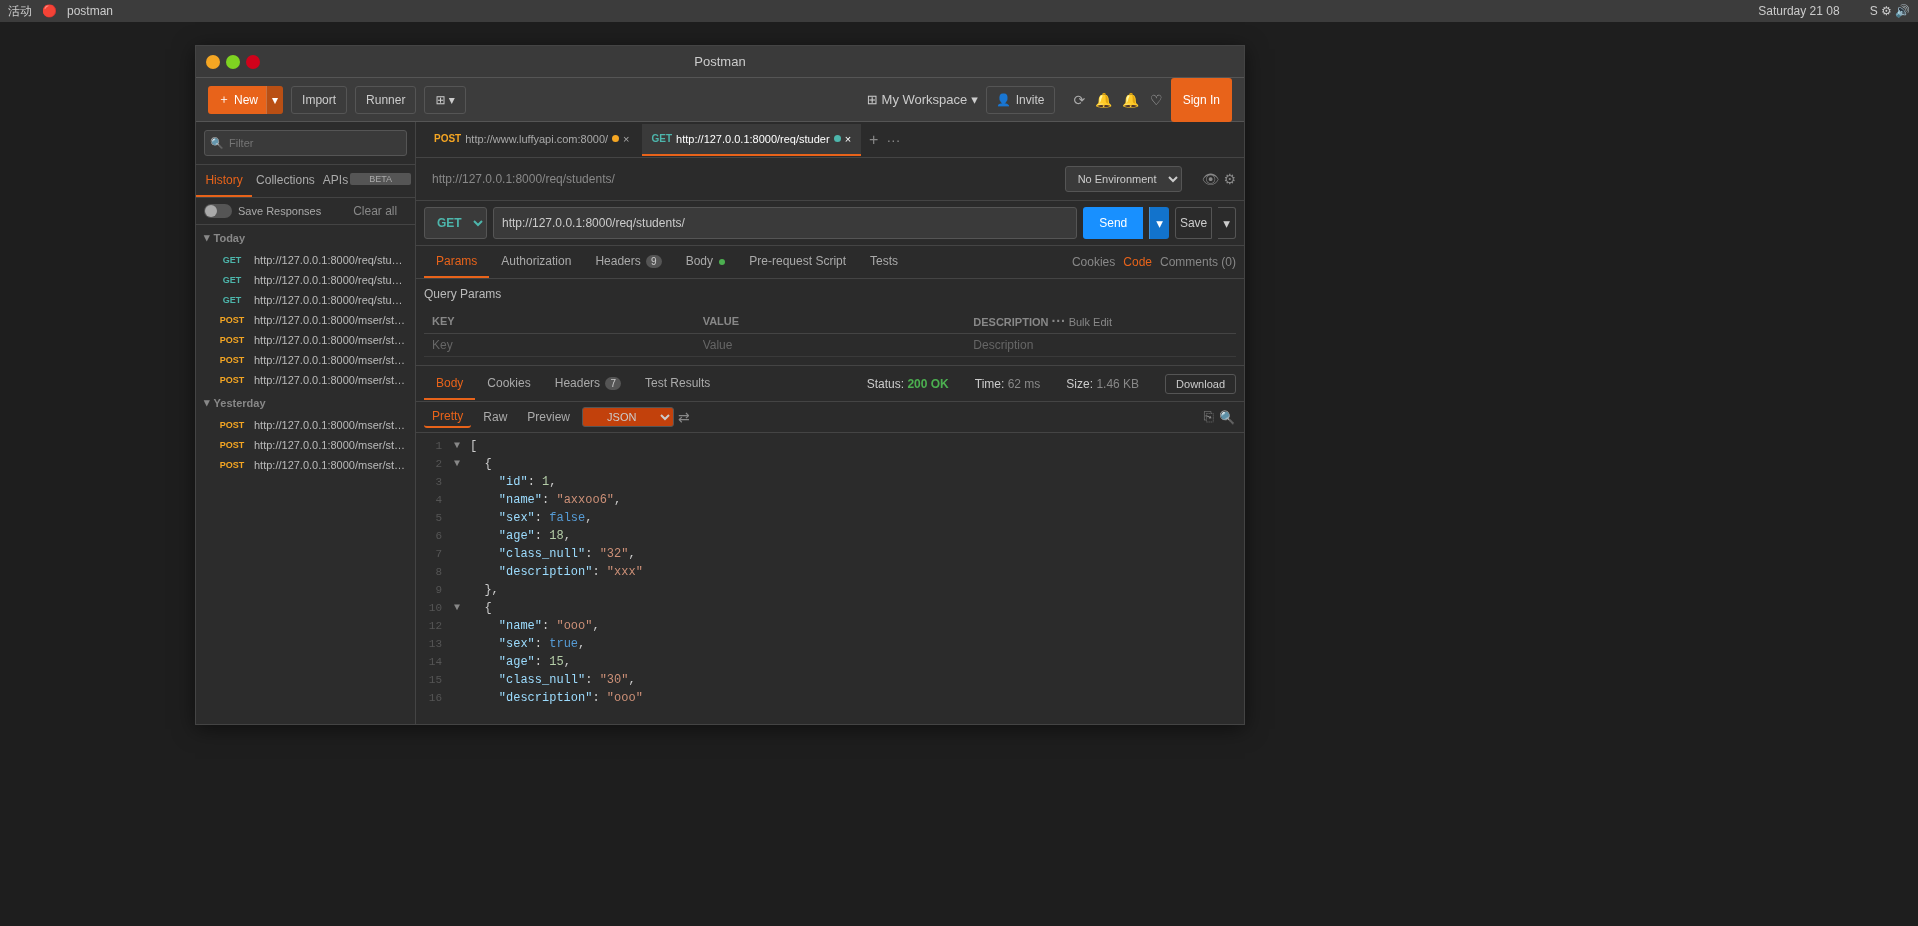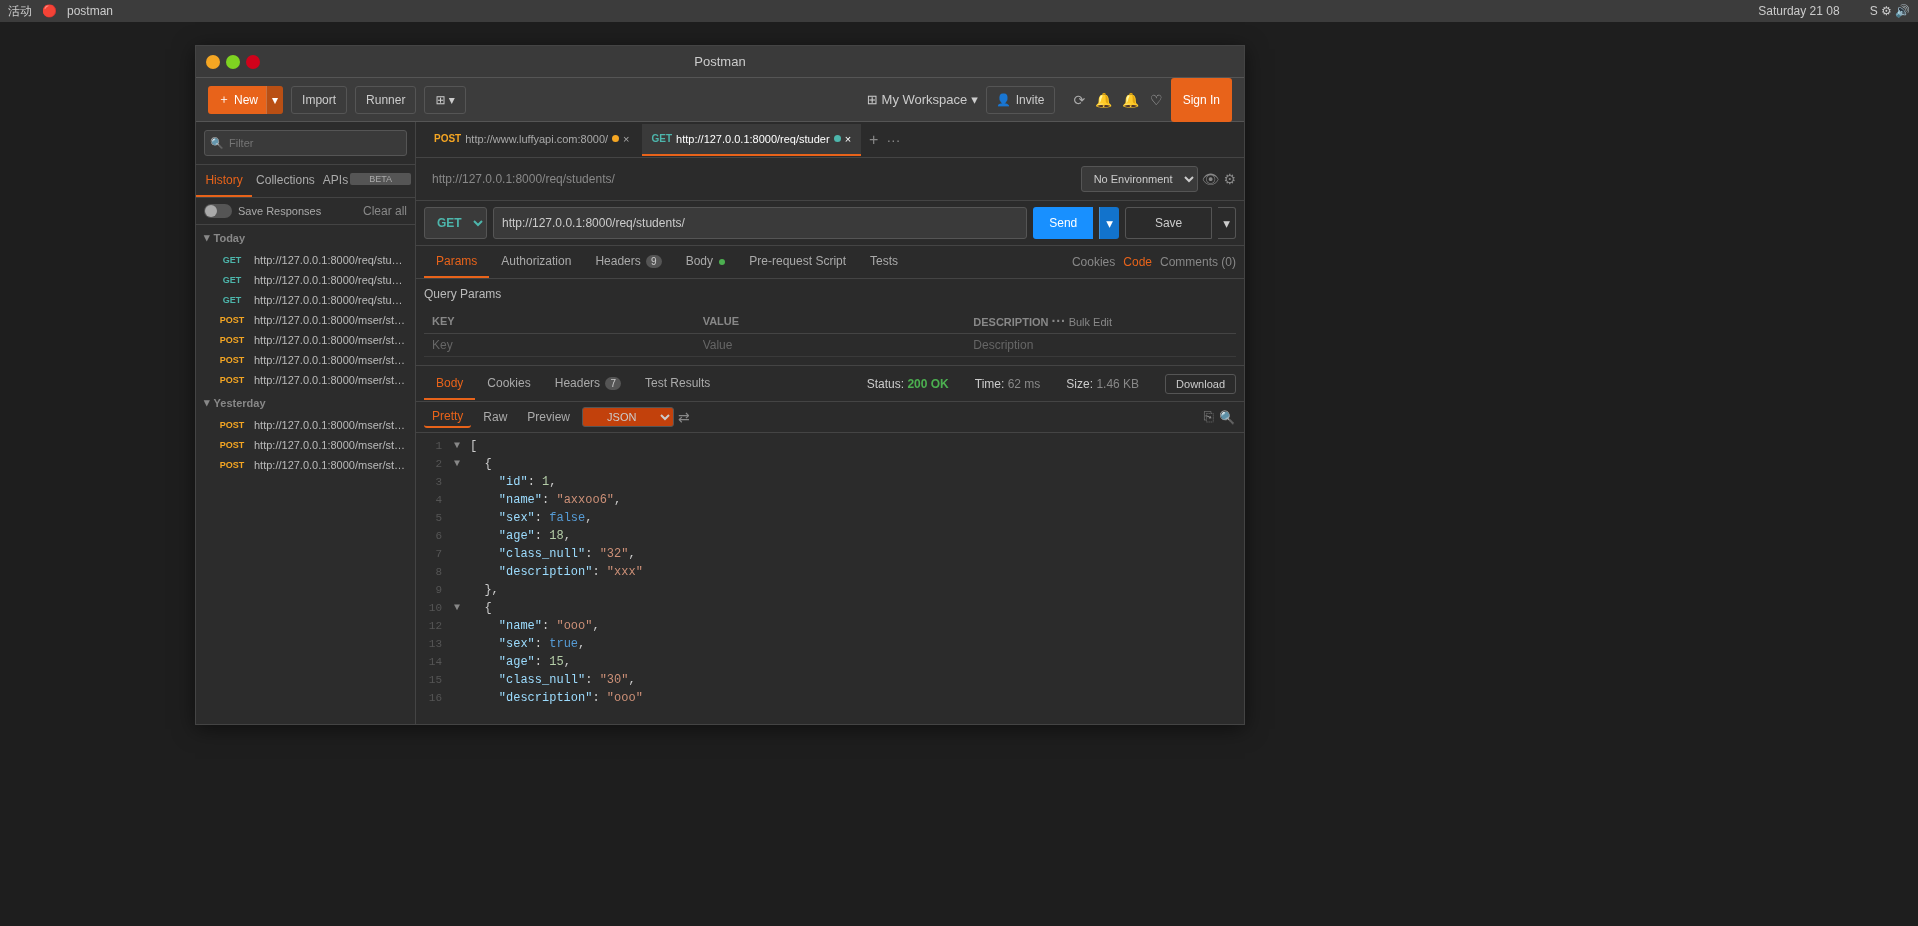--- a/index.html
+++ b/index.html
@@ -212,21 +212,20 @@
     .beta-badge {
       background: #555;
       color: #aaa;
       font-size: 9px;
       padding: 1px 19px;
       border-radius: 2px;
     }
     .sidebar-options {
       display: flex;
       align-items: center;
-      justify-content: space-between;
       padding: 6px 8px;
       border-bottom: 1px solid #444;
     }
     .toggle-label {
       color: #aaa;
       font-size: 11px;
       display: flex;
       align-items: center;
       gap: 6px;
     }
@@ -375,21 +374,21 @@
     }
     .current-url-display {
       color: #888;
       font-size: 12px;
       padding: 0 8px;
     }
     .env-selector {
       margin-left: auto;
       display: flex;
       align-items: center;
-      gap: 4px;
+      gap: 20px;
     }
     .env-select {
       background: #3a3a3a;
       color: #ccc;
       border: 1px solid #555;
       border-radius: 3px;
       padding: 3px 8px;
       font-size: 11px;
       height: 26px;
       cursor: pointer;
@@ -455,21 +454,21 @@
       padding: 0 6px;
       cursor: pointer;
       border-left: 1px solid rgba(255,255,255,0.2);
     }
     .save-btn {
       background: transparent;
       color: #ccc;
       border: 1px solid #555;
       border-radius: 3px 0 0 3px;
       height: 32px;
-      padding: 0 29px;
+      padding: 0 4px;
       cursor: pointer;
       font-size: 12px;
       text-align: center;
     }
     .save-dropdown {
       background: transparent;
       color: #ccc;
       border: 1px solid #555;
       border-left: none;
       border-radius: 0 3px 3px 0;

